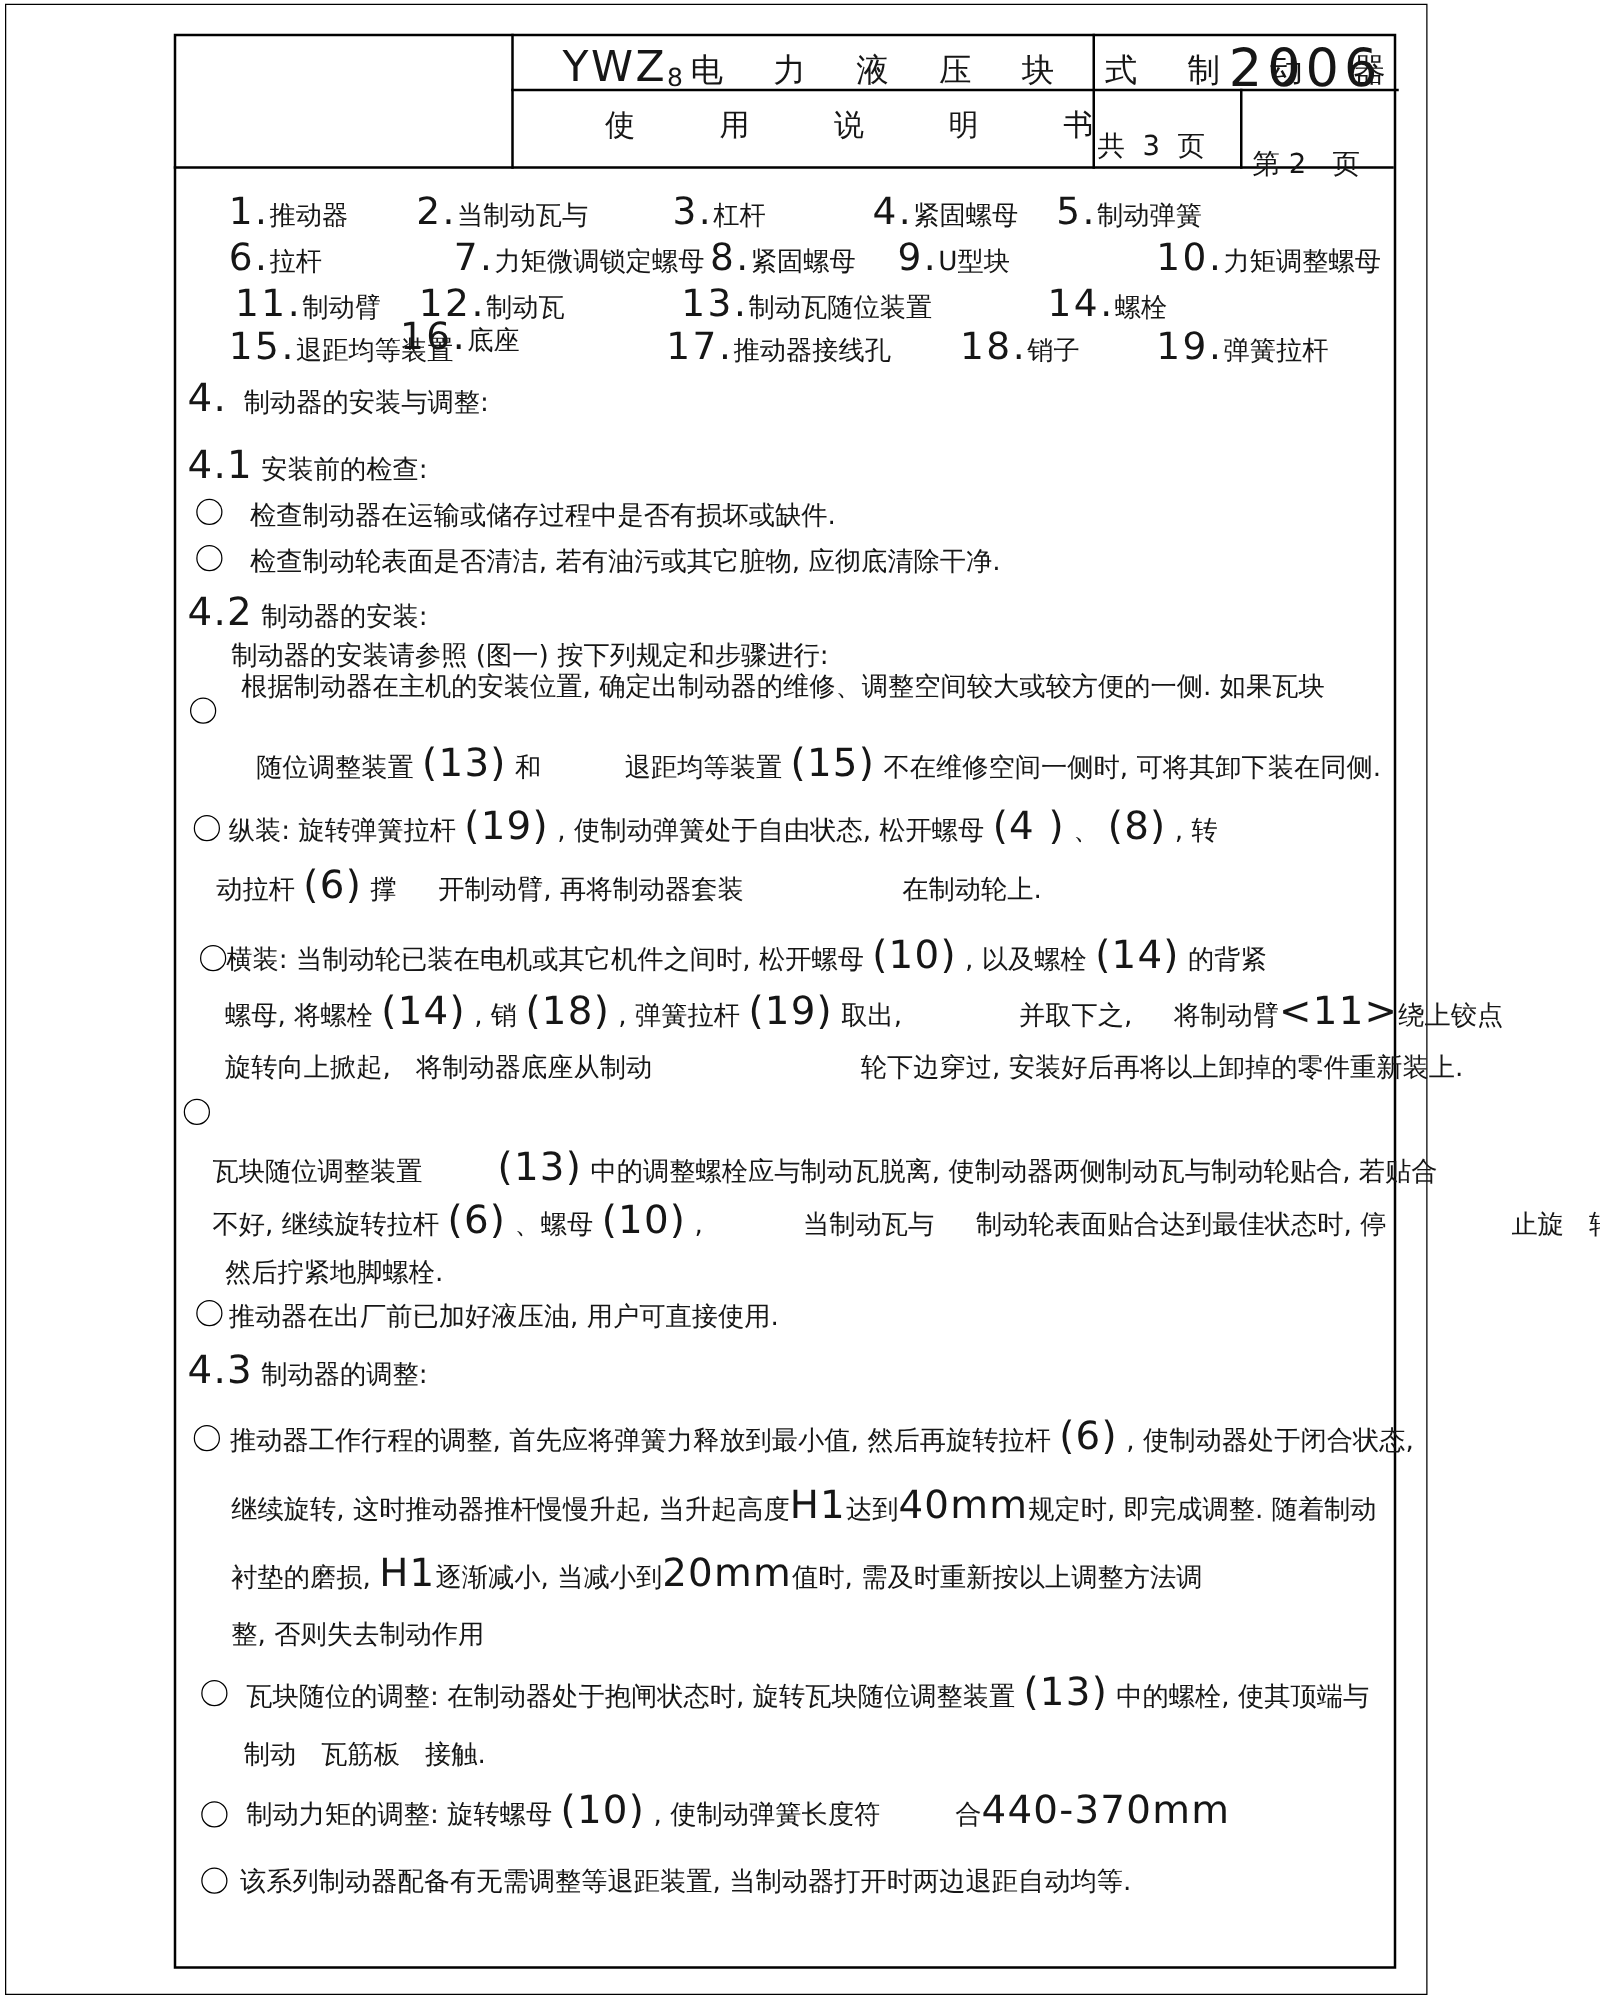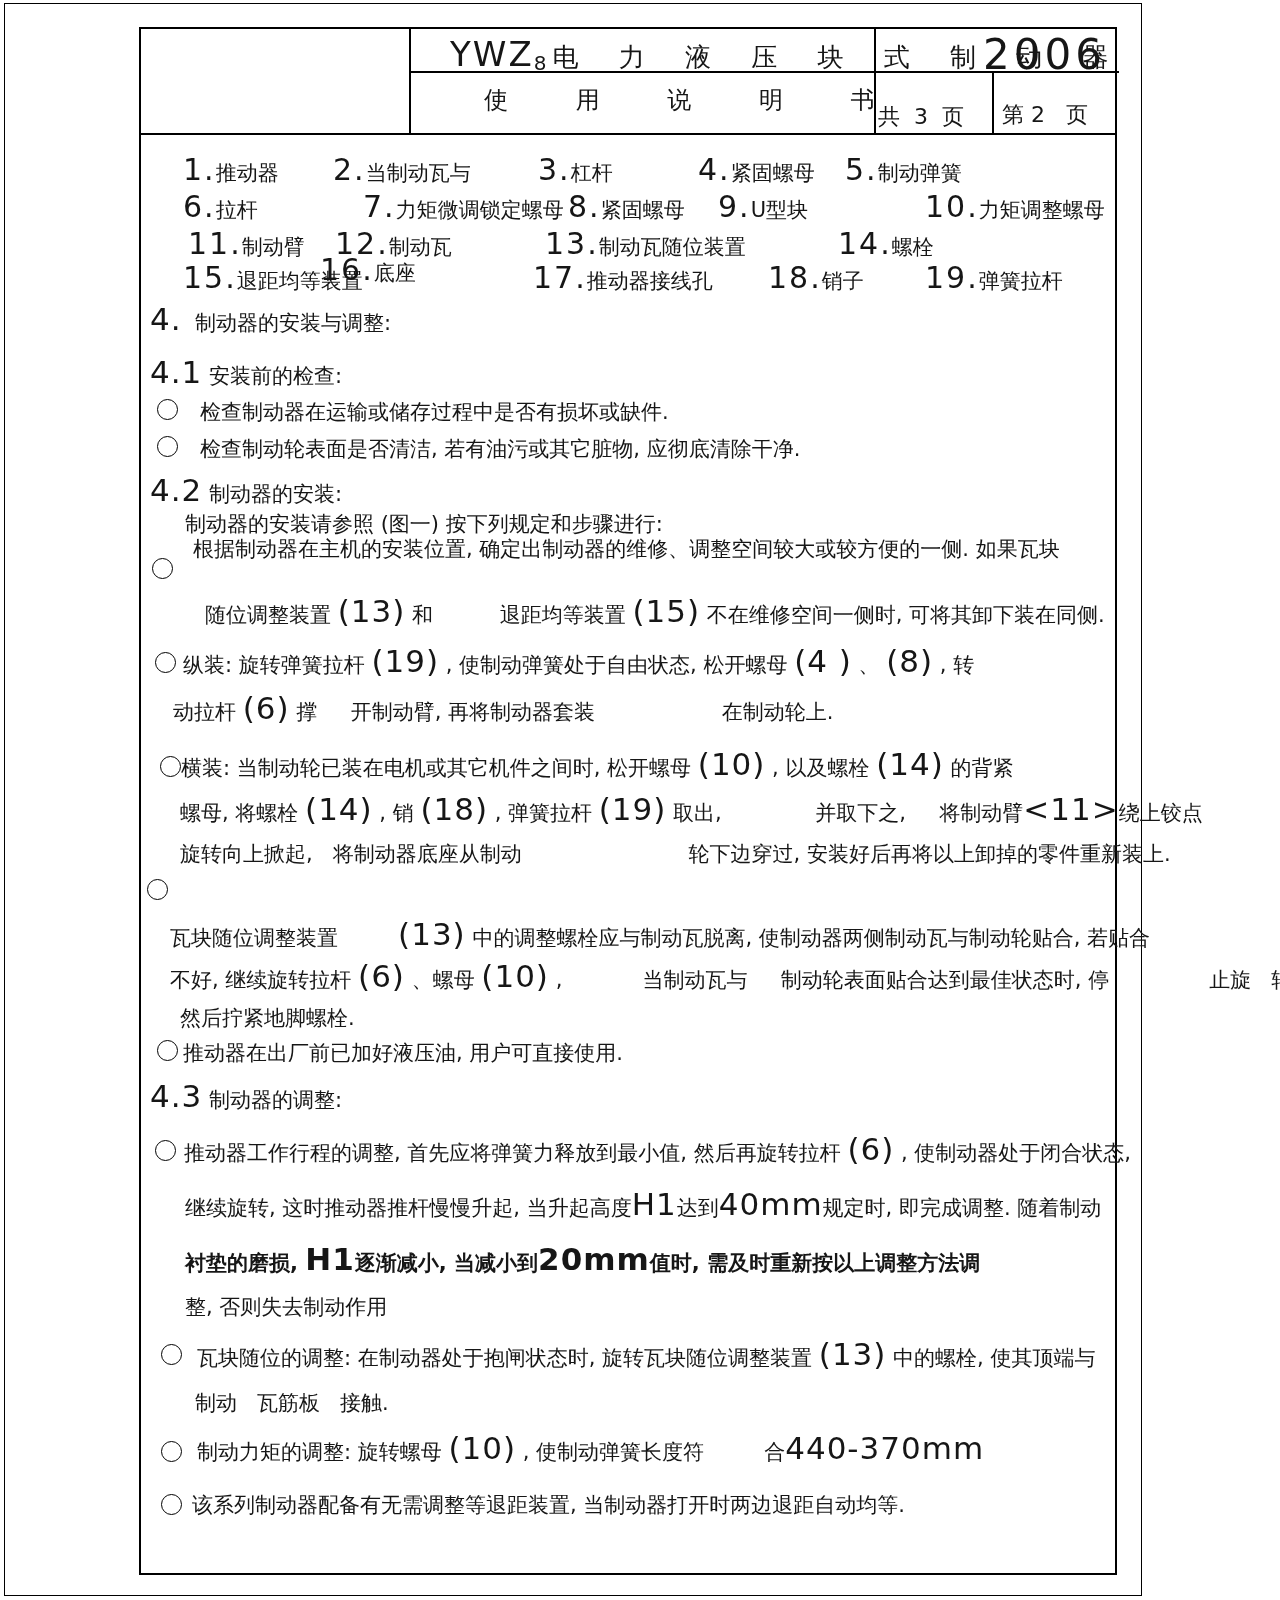--- a/index.html
+++ b/index.html
@@ -41,21 +41,21 @@
   <div class="hline" style="left:409px;top:71px;width:710px;height:2px;"></div>
   <div class="vline" style="left:992px;top:71px;width:2px;height:64px;"></div>
   <div class="hline" style="left:139px;top:133px;width:976px;height:2px;"></div>
 
   <div class="abs" style="left:450px;top:34px;">
     <span class="title-model">YWZ</span><span class="title-sub">8</span><span class="title-cn">电 力 液 压 块 式 制 动 器</span>
   </div>
   <div class="doc-title" style="left:484px;top:84px;">使 用 说 明 书</div>
   <div class="year" style="left:983px;top:30px;">2006</div>
   <div class="pagecell" style="left:878px;top:102px;">共  3  页</div>
-  <div class="pagecell" style="left:1002px;top:100px;">第 2   页</div>
+  <div class="pagecell" style="left:1002px;top:116px;">第 2   页</div>
 
   <span class="part-item" style="left:183px;top:152px;"><span class="pnum">1.</span><span class="plabel">推动器</span></span>
   <span class="part-item" style="left:333px;top:152px;"><span class="pnum">2.</span><span class="plabel">当制动瓦与</span></span>
   <span class="part-item" style="left:538px;top:152px;"><span class="pnum">3.</span><span class="plabel">杠杆</span></span>
   <span class="part-item" style="left:698px;top:152px;"><span class="pnum">4.</span><span class="plabel">紧固螺母</span></span>
   <span class="part-item" style="left:845px;top:152px;"><span class="pnum">5.</span><span class="plabel">制动弹簧</span></span>
 
   <span class="part-item" style="left:183px;top:189px;"><span class="pnum">6.</span><span class="plabel">拉杆</span></span>
   <span class="part-item" style="left:363px;top:189px;"><span class="pnum">7.</span><span class="plabel">力矩微调锁定螺母</span></span>
   <span class="part-item" style="left:568px;top:189px;"><span class="pnum">8.</span><span class="plabel">紧固螺母</span></span>
@@ -98,20 +98,20 @@
   <div class="line" style="left:181px;top:748px;"><span class="seg">横装: 当制动轮已装在电机或其它机件之间时, 松开螺母 </span><span class="bigseg">(10)</span><span class="seg"> , 以及螺栓 </span><span class="bigseg">(14)</span><span class="seg"> 的背紧</span></div>
   <div class="line" style="left:180px;top:793px;"><span class="seg">螺母, 将螺栓 </span><span class="bigseg">(14)</span><span class="seg"> , 销 </span><span class="bigseg">(18)</span><span class="seg"> , 弹簧拉杆 </span><span class="bigseg">(19)</span><span class="seg"> 取出,              并取下之,     将制动臂</span><span class="bigseg">&lt;11&gt;</span><span class="seg">绕上铰点</span></div>
   <div class="line" style="left:180px;top:843px;"><span class="seg">旋转向上掀起,   将制动器底座从制动                         轮下边穿过, 安装好后再将以上卸掉的零件重新装上.</span></div>
   <div class="line" style="left:170px;top:918px;"><span class="seg">瓦块随位调整装置         </span><span class="bigseg">(13)</span><span class="seg"> 中的调整螺栓应与制动瓦脱离, 使制动器两侧制动瓦与制动轮贴合, 若贴合</span></div>
   <div class="line" style="left:170px;top:960px;"><span class="seg">不好, 继续旋转拉杆 </span><span class="bigseg">(6)</span><span class="seg"> 、螺母 </span><span class="bigseg">(10)</span><span class="seg"> ,            当制动瓦与     制动轮表面贴合达到最佳状态时, 停               止旋   转,</span></div>
   <div class="line" style="left:180px;top:1007px;"><span class="seg">然后拧紧地脚螺栓.</span></div>
   <div class="line" style="left:183px;top:1042px;"><span class="seg">推动器在出厂前已加好液压油, 用户可直接使用.</span></div>
   <div class="line" style="left:150px;top:1080px;"><span class="bigseg">4.3</span><span class="seg"> 制动器的调整:</span></div>
   <div class="line" style="left:184px;top:1133px;"><span class="seg">推动器工作行程的调整, 首先应将弹簧力释放到最小值, 然后再旋转拉杆 </span><span class="bigseg">(6)</span><span class="seg"> , 使制动器处于闭合状态,</span></div>
   <div class="line" style="left:185px;top:1188px;"><span class="seg">继续旋转, 这时推动器推杆慢慢升起, 当升起高度</span><span class="bigseg">H1</span><span class="seg">达到</span><span class="bigseg">40mm</span><span class="seg">规定时, 即完成调整. 随着制动</span></div>
-  <div class="line" style="left:185px;top:1243px;font-weight:bold;"><span class="seg">衬垫的磨损, </span><span class="bigseg">H1</span><span class="seg">逐渐减小, 当减小到</span><span class="bigseg">20mm</span><span class="seg">值时, 需及时重新按以上调整方法调</span></div>
+  <div class="line" style="left:185px;top:1243px;"><span class="seg">衬垫的磨损, </span><span class="bigseg">H1</span><span class="seg">逐渐减小, 当减小到</span><span class="bigseg">20mm</span><span class="seg">值时, 需及时重新按以上调整方法调</span></div>
   <div class="line" style="left:185px;top:1296px;"><span class="seg">整, 否则失去制动作用</span></div>
   <div class="line" style="left:197px;top:1338px;"><span class="seg">瓦块随位的调整: 在制动器处于抱闸状态时, 旋转瓦块随位调整装置 </span><span class="bigseg">(13)</span><span class="seg"> 中的螺栓, 使其顶端与</span></div>
   <div class="line" style="left:195px;top:1392px;"><span class="seg">制动   瓦筋板   接触.</span></div>
   <div class="line" style="left:197px;top:1432px;text-align:center;"><span class="seg">制动力矩的调整: 旋转螺母 </span><span class="bigseg">(10)</span><span class="seg"> , 使制动弹簧长度符         合</span><span class="bigseg">440-370mm</span></div>
   <div class="line" style="left:192px;top:1494px;"><span class="seg">该系列制动器配备有无需调整等退距装置, 当制动器打开时两边退距自动均等.</span></div>
 
 </div>
 
 </body></html>

